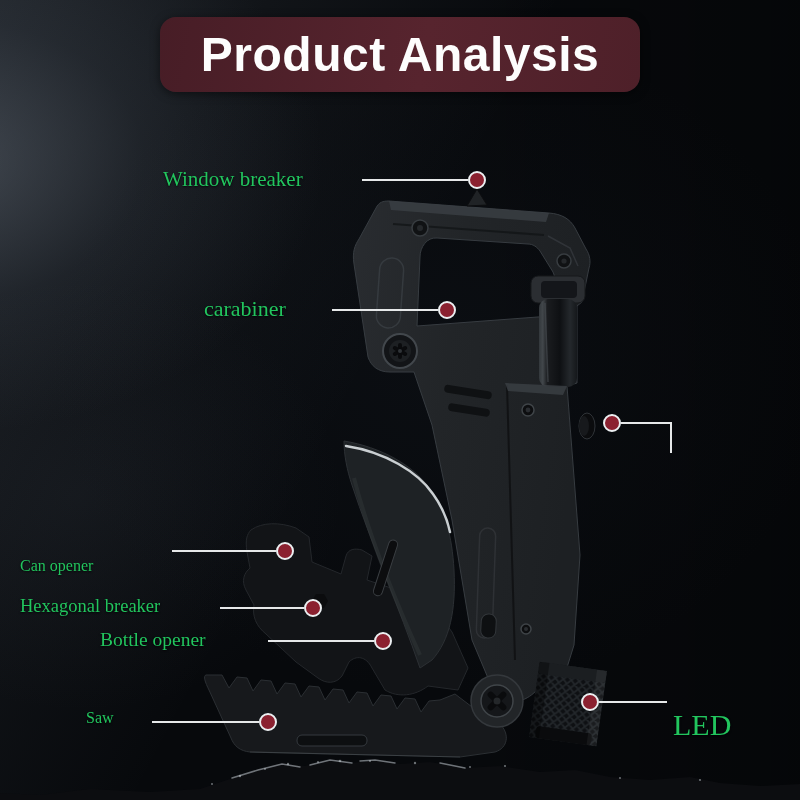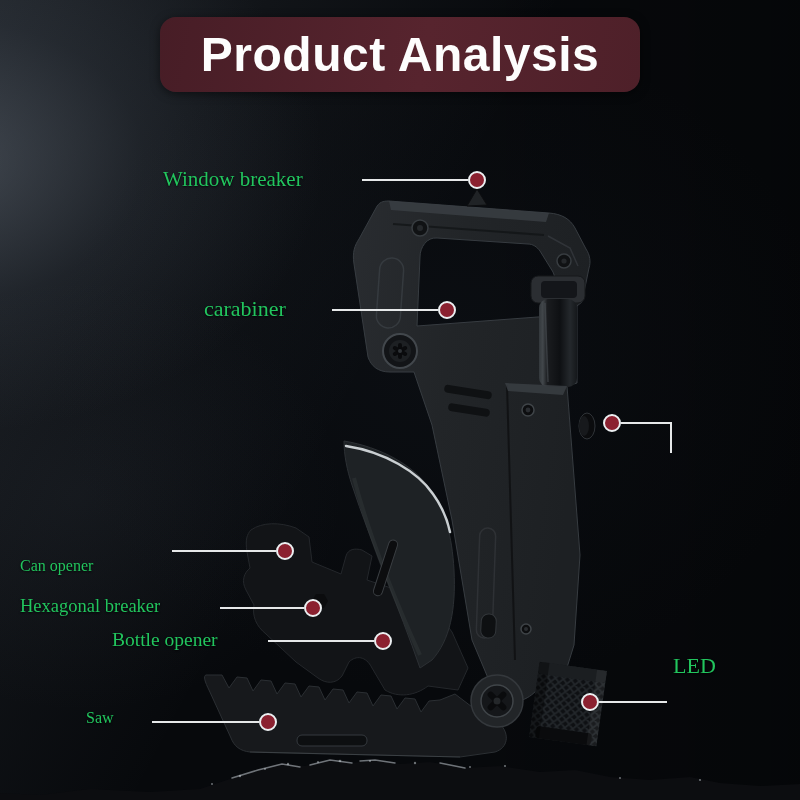--- a/index.html
+++ b/index.html
@@ -35,29 +35,29 @@
   .dt-lock{left:603px;top:414px;}
   .ln-lock-h{left:621px;top:422px;width:51px;}
   .ln-lock-v{left:670px;top:423px;height:30px;}
   .lbl-lock{left:632px;top:454px;font-size:17.5px;}
   .lbl-can{left:20px;top:536px;font-size:16px;margin-top:20px;}
   .ln-can{left:172px;top:550px;width:104px;}
   .dt-can{left:276px;top:542px;}
   .lbl-hex{left:20px;top:595px;font-size:18.5px;}
   .ln-hex{left:220px;top:607px;width:84px;}
   .dt-hex{left:304px;top:599px;}
-  .lbl-bot{left:100px;top:628px;font-size:19.5px;margin-left:12px;}
+  .lbl-bot{left:100px;top:628px;font-size:19.5px;}
   .ln-bot{left:268px;top:640px;width:106px;}
   .dt-bot{left:374px;top:632px;}
   .lbl-saw{left:86px;top:708px;font-size:16px;}
   .ln-saw{left:152px;top:721px;width:107px;}
   .dt-saw{left:259px;top:713px;}
   .dt-led{left:581px;top:693px;}
   .ln-led{left:599px;top:701px;width:68px;}
-  .lbl-led{left:673px;top:652px;font-size:22px;}
+  .lbl-led{left:673px;top:706px;font-size:30px;}
 </style>
 </head>
 <body>
 
 <div class="stage">
   <div class="bg-base"></div>
 
   <svg viewBox="0 0 800 800" width="800" height="800">
     <defs>
       <linearGradient id="bodyGrad" x1="0" y1="0" x2="1" y2="0.3">

